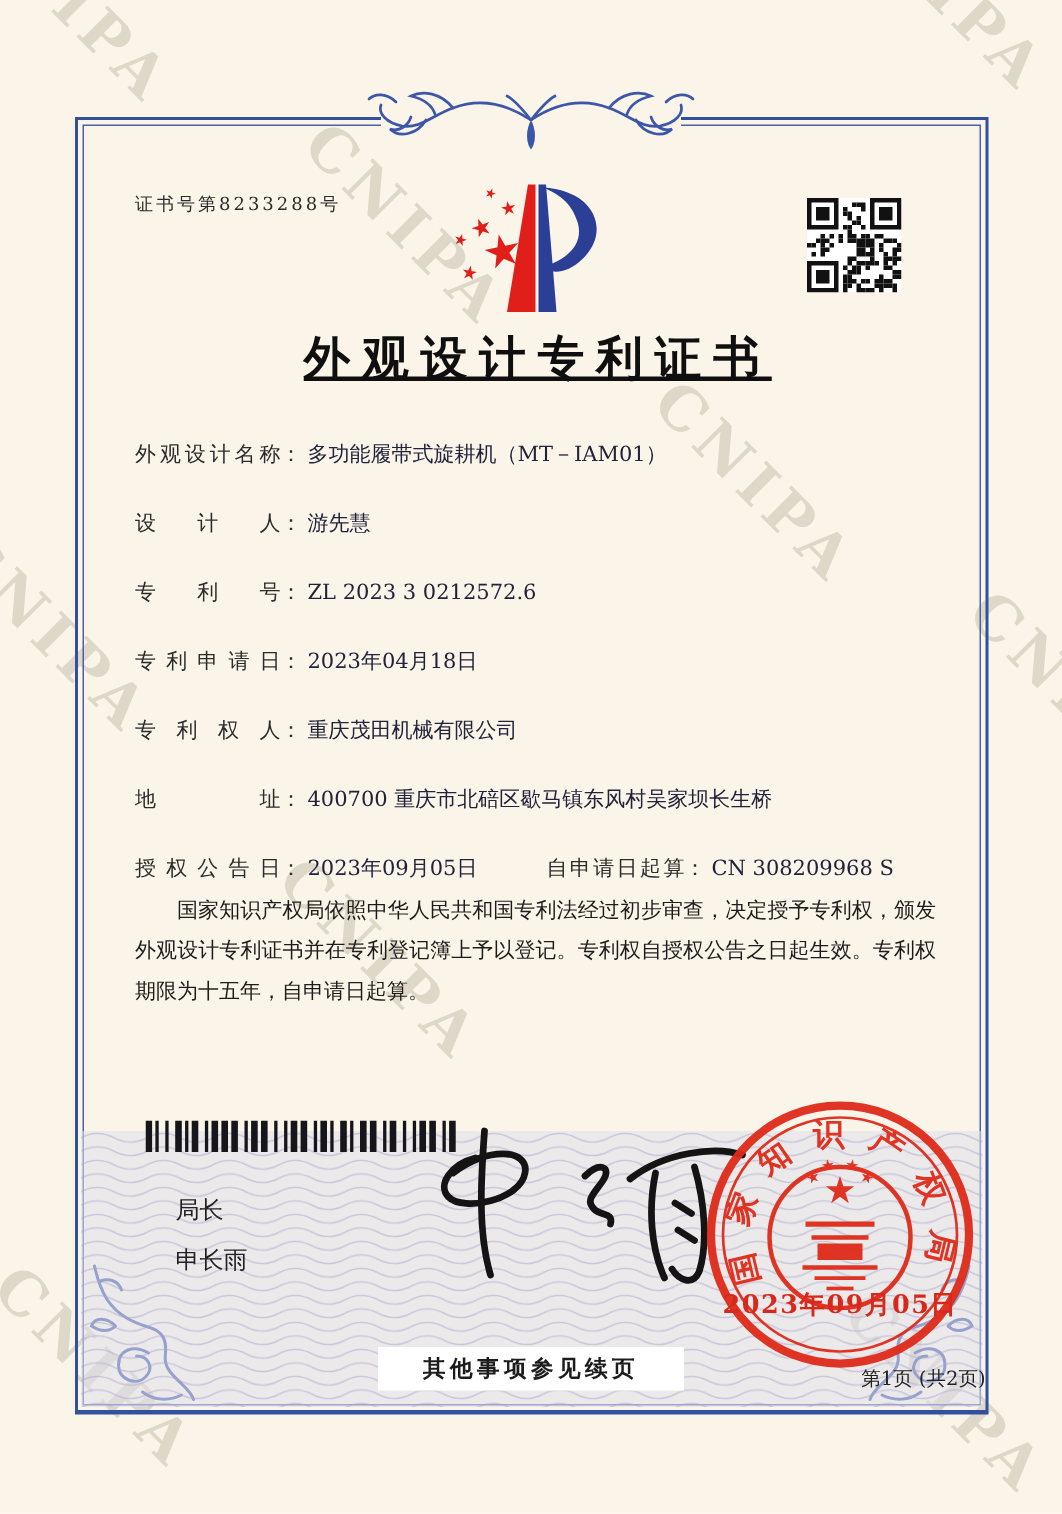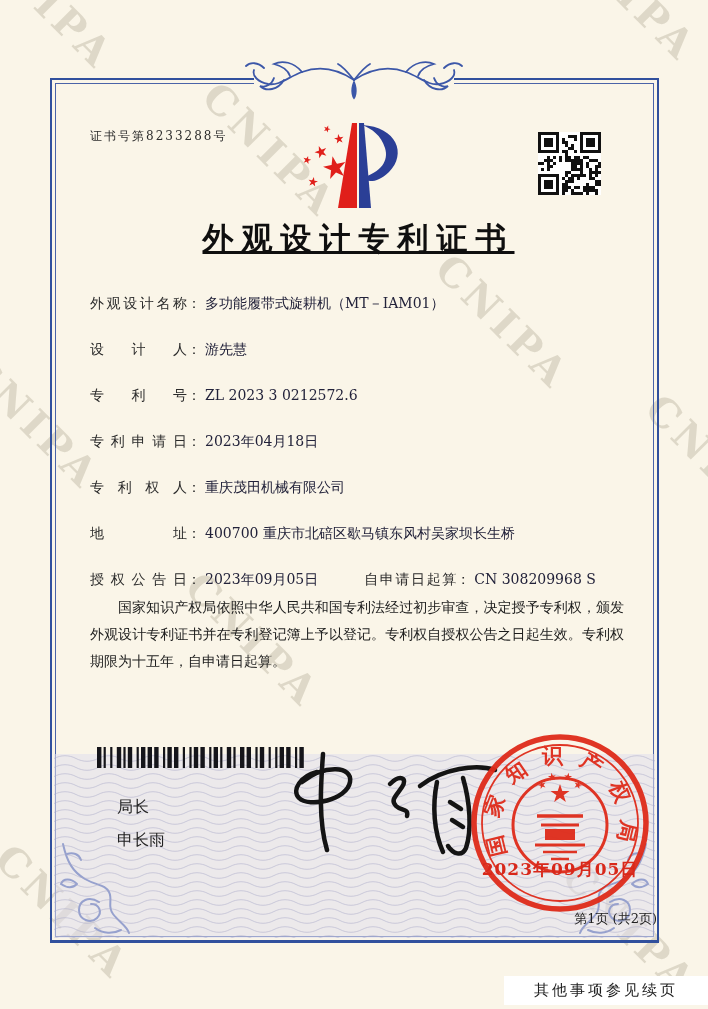--- a/index.html
+++ b/index.html
@@ -43,21 +43,21 @@
   .director div{height:33px;line-height:33px;}
   .signature{position:absolute;left:205px;top:660px;}
   .seal{position:absolute;left:413px;top:648px;}
   .seal-date{position:absolute;left:408px;top:778px;width:200px;text-align:center;
              font-size:17px;letter-spacing:1px;color:#d8281a;font-weight:bold;}
   .pagenum{position:absolute;left:0;right:0;top:830px;text-align:right;font-size:13px;color:#222;padding-left:40px;}
   .corner{position:absolute;bottom:3px;}
   .corner.bl{left:3px;}
   .corner.br{right:3px;transform:scaleX(-1);}
   .top-ornament{position:absolute;left:240px;top:52px;z-index:2;}
-  .note-strip{position:absolute;left:0;right:0;top:976px;text-align:right;z-index:2;}
+  .note-strip{position:absolute;left:0;right:0;top:898px;text-align:center;z-index:2;font-weight:bold;}
   .note-strip span{display:inline-block;background:#ffffff;padding:5px 30px;font-size:15px;
                    letter-spacing:3px;color:#1c1c1c;}
 </style>
 </head>
 <body>
 
 <div class="page">
 
   <span class="wm" style="left:-38px;top:-22px">CNIPA</span>
   <span class="wm" style="left:545px;top:-30px">CNIPA</span>

